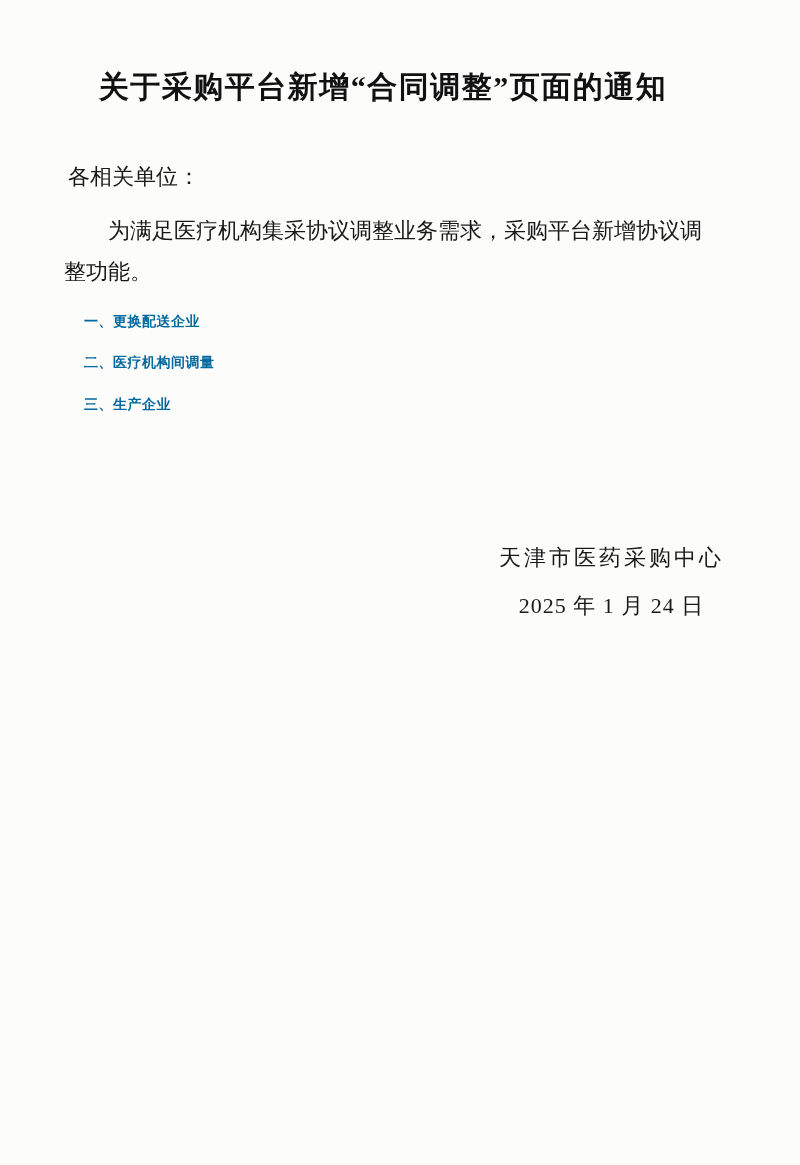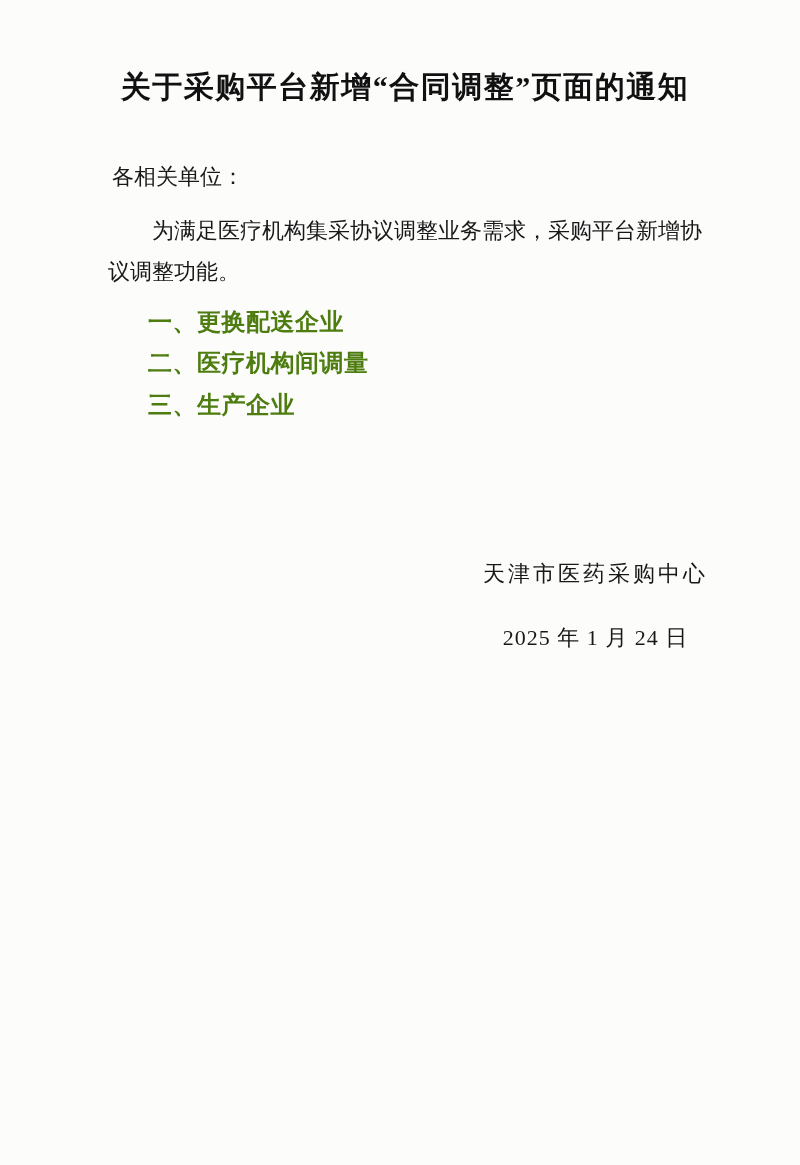--- a/index.html
+++ b/index.html
@@ -11,21 +11,21 @@
     position: relative;
     width: 800px;
     height: 1165px;
     margin: 0 auto;
     background: #fcfcfb;
     overflow: hidden;
     color: #181818;
     font-family: "Liberation Serif", "DejaVu Serif", serif;
   }
   .content {
-    padding: 56px 90px 0 100px;
+    padding: 56px 90px 0 56px;
   }
   .doc-title {
     margin: 8px 0 0 0;
     font-size: 30px;
     font-weight: 900;
     line-height: 46px;
     text-align: center;
     letter-spacing: 1.5px;
     color: #111;
     font-family: "Liberation Serif", "DejaVu Serif", serif;
@@ -39,39 +39,39 @@
   .salutation {
     margin: 12px;
   }
   .para {
     margin: 8px;
     text-indent: 2em;
   }
   .sec-heading {
     margin: 0;
     text-indent: 2em;
-    font-size: 24px;
+    font-size: 14px;
     font-weight: 700;
     line-height: 41.5px;
-    color: #4d7c0f;
+    color: #0369a1;
     font-family: "Liberation Sans", "DejaVu Sans", sans-serif;
     letter-spacing: 0.5px;
   }
   .signature-block {
     margin-top: 112px;
     margin-right: -14px;
     display: flex;
     flex-direction: column;
     align-items: center;
     float: right;
     font-size: 22px;
     line-height: 41.5px;
   }
   .signature-name {
-    margin: 16px;
+    margin: 0;
     letter-spacing: 3px;
   }
   .signature-date {
     margin: 6px 0 0 0;
     letter-spacing: 1px;
   }
 </style>
 </head>
 <body>
 

